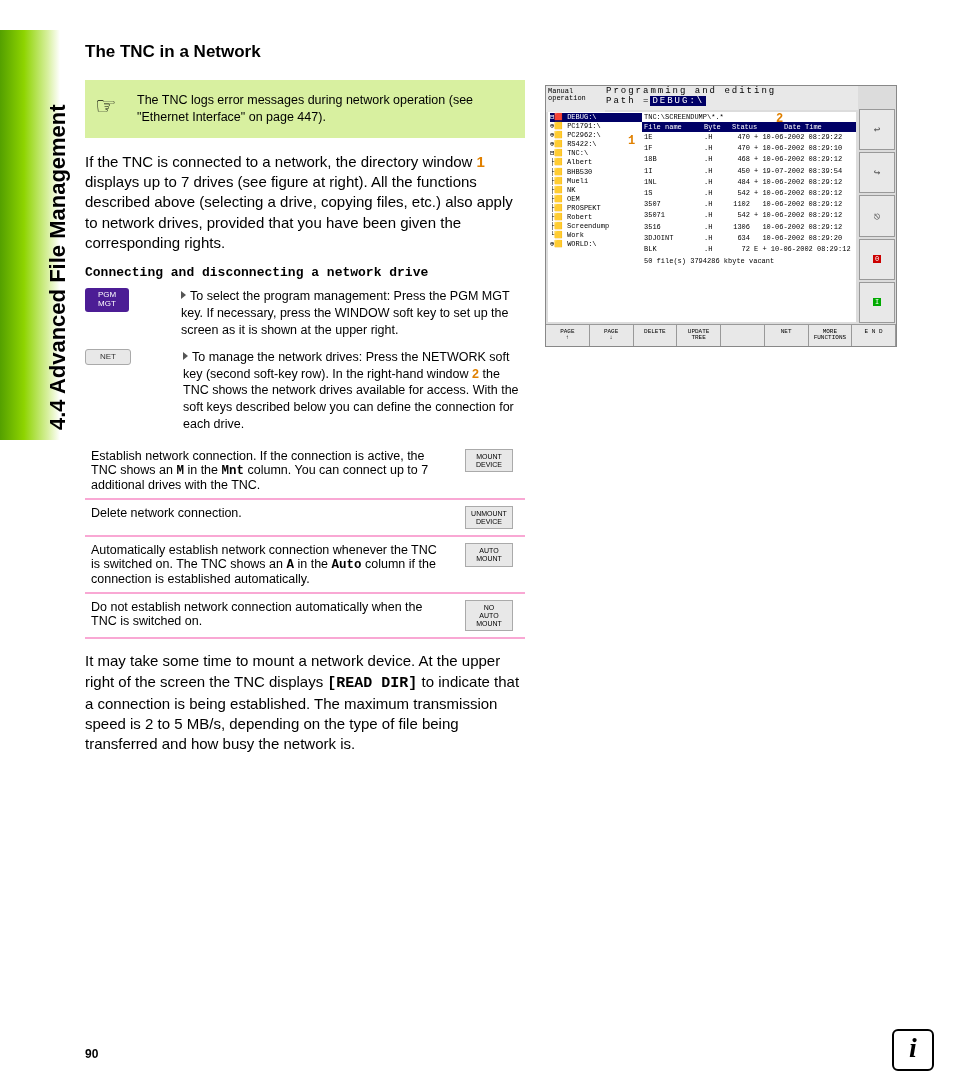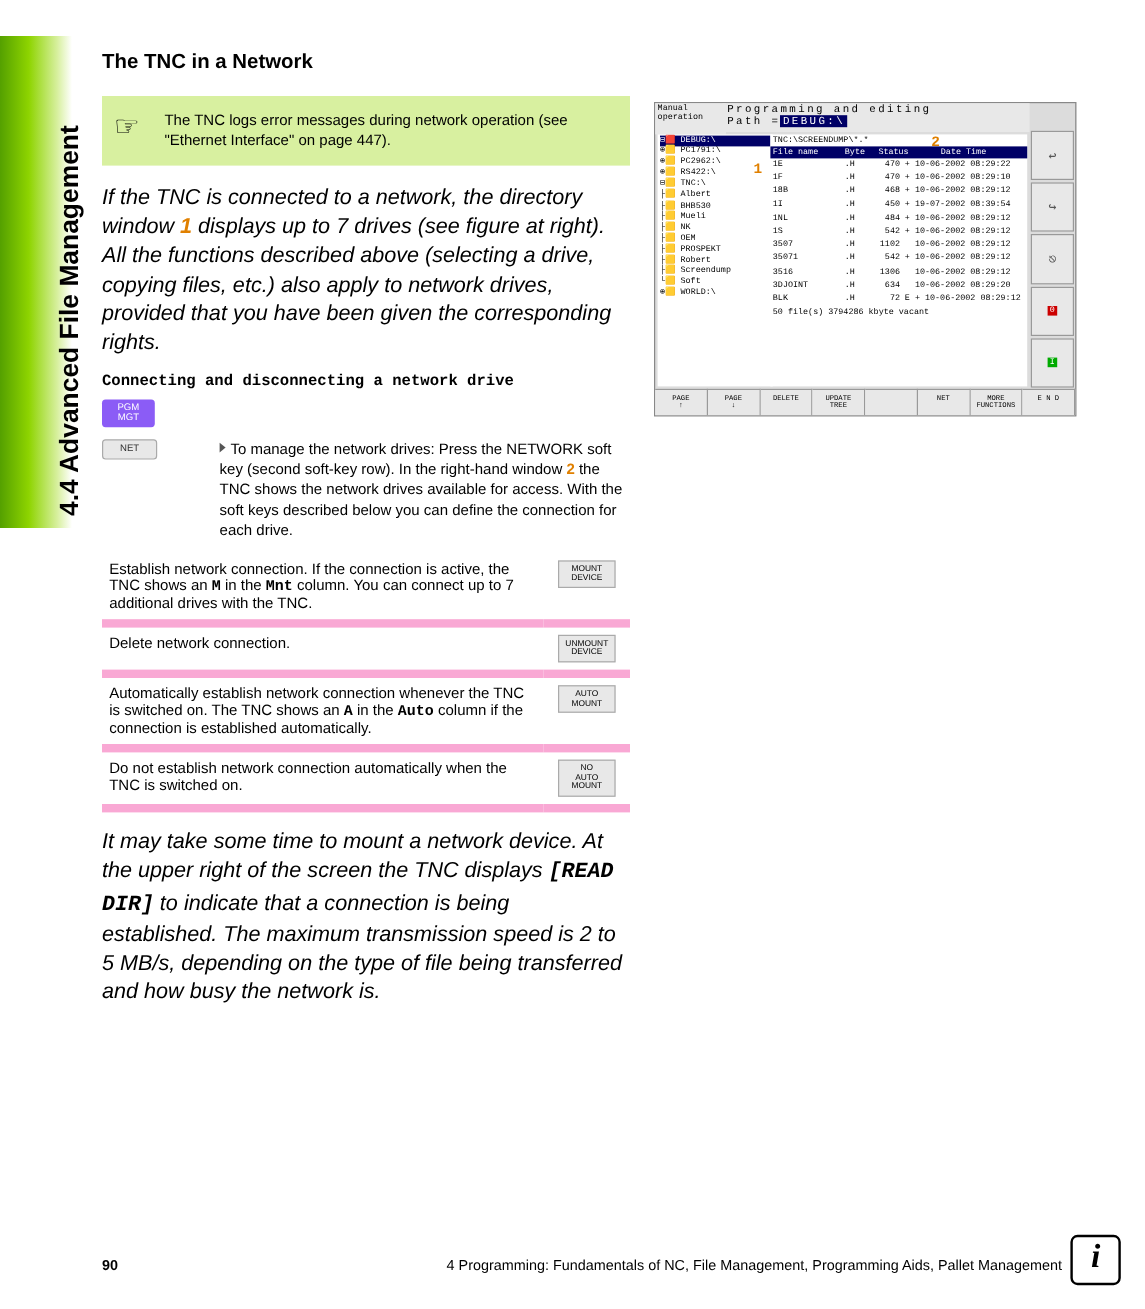--- a/index.html
+++ b/index.html
@@ -55,43 +55,42 @@
   }
   .note-icon {
     position: absolute;
     left: 10px;
     top: 10px;
     font-size: 24px;
   }
   .note-box p { margin: 0 0 8px 0; }
   .note-box p:last-child { margin-bottom: 0; }
   .body-para {
-    font-size: 18px;
+    font-size: 15px;
     line-height: 1.35;
     margin: 0 0 12px 0;
-    font-style: italic;
   }
   .bold-orange { color: #e08000; font-weight: bold; }
   h3.subheading {
     font-size: 13px;
     font-weight: bold;
     margin: 0 0 8px 0;
     font-family: Liberation Mono, monospace;
   }
   .step-row {
     display: flex;
     align-items: flex-start;
     margin-bottom: 10px;
   }
   .step-key {
     flex: none;
     width: 40px;
     font-size: 8px;
     text-align: center;
-    background: #8b5cf6;
+    background: #4c1d95;
     color: #fff;
     padding: 3px 2px;
     border-radius: 3px;
     margin-right: 12px;
     line-height: 1.1;
   }
   .step-key.light {
     background: #e8e8e8;
     color: #333;
     border: 1px solid #aaa;
@@ -119,21 +118,21 @@
   }
   table.func th {
     background: #8ed400;
     font-weight: bold;
     text-align: left;
     padding: 4px 6px;
     border-bottom: 1px solid #999;
   }
   table.func td {
     padding: 6px 6px;
-    border-bottom: 7px solid #f9a8d4;
+    border-bottom: 2px solid #f9a8d4;
     vertical-align: top;
   }
   table.func td.key-cell {
     width: 60px;
     font-size: 8px;
     text-align: center;
   }
   .softkey-btn {
     display: inline-block;
     background: #e8e8e8;
@@ -257,20 +256,21 @@
 
     <p class="body-para">
       <span>If the TNC is connected to a network, the directory window </span><span class="bold-orange">1</span><span> displays up to 7 drives (see figure at right). All the functions described above (selecting a drive, copying files, etc.) also apply to network drives, provided that you have been given the corresponding rights.</span>
     </p>
 
     <h3 class="subheading">Connecting and disconnecting a network drive</h3>
 
     <div class="step-row">
       <div class="step-key" style="white-space:pre;">PGM
 MGT</div>
+      <div class="step-text"><span class="arrow"></span><span>To select the program management: Press the PGM MGT key. If necessary, press the WINDOW soft key to set up the screen as it is shown at the upper right.</span></div>
     </div>
 
     <div class="step-row">
       <div class="step-key light">NET</div>
       <div class="step-text"><span class="arrow"></span><span>To manage the network drives: Press the NETWORK soft key (second soft-key row). In the right-hand window </span><span class="bold-orange">2</span><span> the TNC shows the network drives available for access. With the soft keys described below you can define the connection for each drive.</span></div>
     </div>
 
     <table class="func">
       <tbody>
       <tr>
@@ -326,21 +326,21 @@
         <div>⊕🟨 RS422:\</div>
         <div>⊟🟨 TNC:\</div>
         <div> ├🟨 Albert</div>
         <div> ├🟨 BHB530</div>
         <div> ├🟨 Mueli</div>
         <div> ├🟨 NK</div>
         <div> ├🟨 OEM</div>
         <div> ├🟨 PROSPEKT</div>
         <div> ├🟨 Robert</div>
         <div> ├🟨 Screendump</div>
-        <div> └🟨 Soft</div>
+        <div> └🟨 Work</div>
         <div>⊕🟨 WORLD:\</div>
       </div>
     <div class="callout" style="left:82px; top:48px;">1</div>
     <div class="scr-right">
       <div style="font-size:7px; padding:1px 2px;">TNC:\SCREENDUMP\*.*</div>
       <div class="scr-hdr">
         <span>File name</span>
           <span>Byte</span>
           <span>Status</span>
           <span>Date      Time</span>
@@ -373,17 +373,16 @@
         <div style="white-space: pre;"></div>
         <div style="white-space: pre;">NET</div>
         <div style="white-space: pre;">MORE
 FUNCTIONS</div>
         <div style="white-space: pre;">E N D</div>
       </div>
   </div>
 
   <div class="footer">
     <span style="font-weight:bold">90</span>
-    <span>4 Programming: Fundamentals of NC, File Management, Programming Aids, Pallet Management</span>
   </div>
 
   <div class="info-icon">i</div>
 </div>
 
 </body></html>

